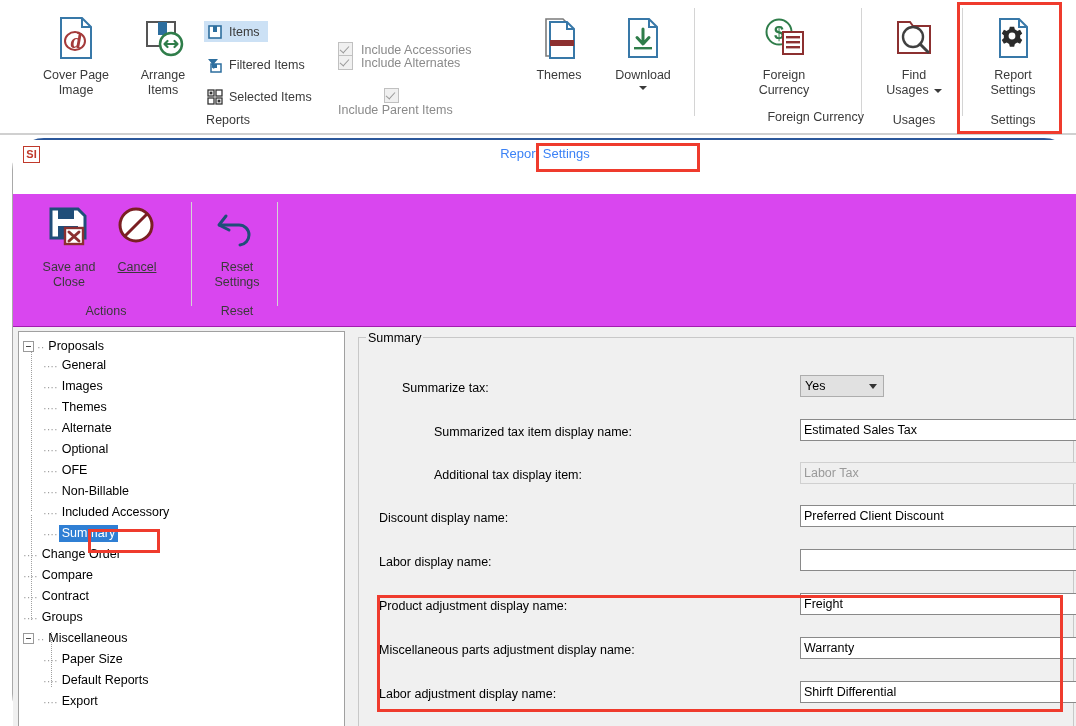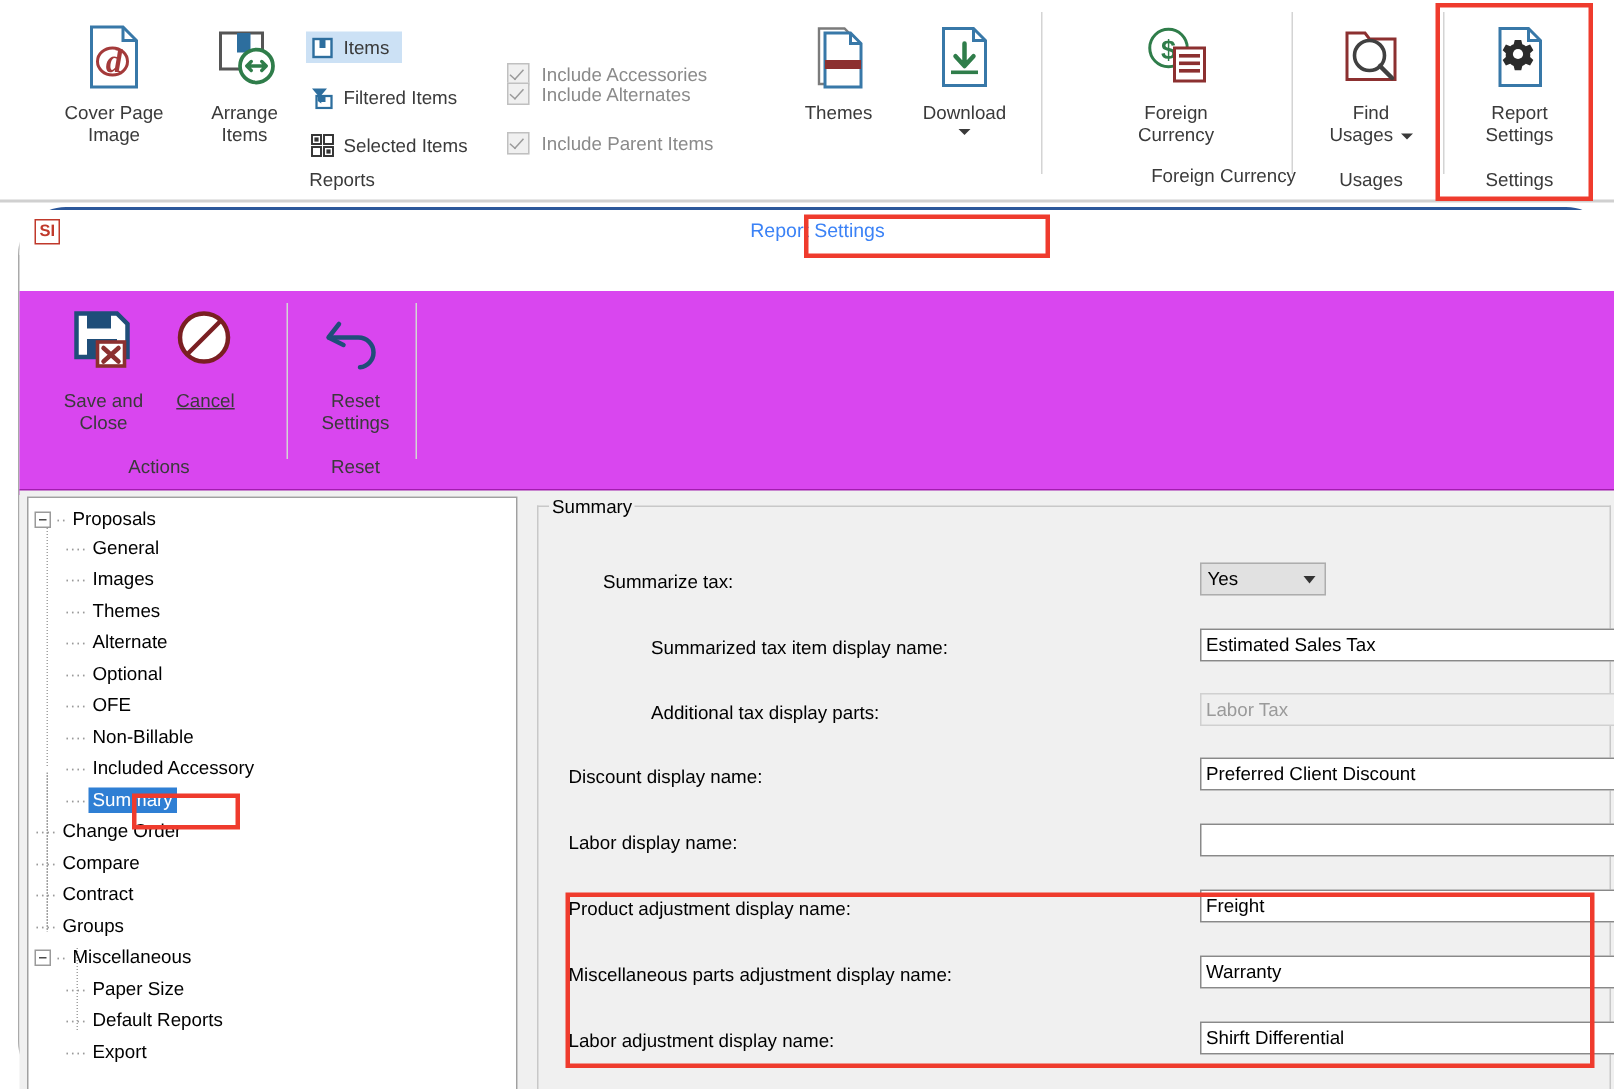--- a/index.html
+++ b/index.html
@@ -337,21 +337,21 @@
     </div>
 
     <div class="chk-item" style="left:338px; top:22px;margin-top:20px;">
       <span class="chkbox"></span>
       <span>Include Accessories</span>
     </div>
     <div class="chk-item" style="left:338px; top:55px;">
       <span class="chkbox"></span>
       <span>Include Alternates</span>
     </div>
-    <div class="chk-item" style="left:338px; top:88px;">
+    <div class="chk-item" style="left:338px; top:88px;flex-direction:column;">
       <span class="chkbox"></span>
       <span>Include Parent Items</span>
     </div>
 
     <div class="big-btn" style="left:528px; top:16px; width:62px;">
       <span class="ic">
         <svg width="36" height="44" viewBox="0 0 36 44">
           <path d="M5 3 H22 L29 10 V40 H5 Z" fill="#fff" stroke="#7b7b7b" stroke-width="1.6"></path>
           <path d="M9 6 H26 L33 13 V42 H9 Z" fill="#fff" stroke="#3878a8" stroke-width="2"></path>
           <path d="M26 6 L26 13 L33 13" fill="none" stroke="#3878a8" stroke-width="2"></path>
@@ -581,21 +581,21 @@
 
         <div class="frow-label" style="left:48px; top:50px;">Summarize tax:</div>
         <div class="combo" style="left:446px; top:44px;gap:12px;">
           <span>Yes</span>
           <span class="chev"></span>
         </div>
 
         <div class="frow-label" style="left:80px; top:94px;">Summarized tax item display name:</div>
         <div class="txtfield" style="left:446px; top:88px; width:290px;">Estimated Sales Tax</div>
 
-        <div class="frow-label" style="left:80px; top:137px;">Additional tax display parts:</div>
+        <div class="frow-label" style="left:80px; top:137px;">Additional tax display item:</div>
         <div class="txtfield disabled" style="left:446px; top:131px; width:290px;">Labor Tax</div>
 
         <div class="frow-label" style="left:25px; top:180px;">Discount display name:</div>
         <div class="txtfield" style="left:446px; top:174px; width:290px;">Preferred Client Discount</div>
 
         <div class="frow-label" style="left:25px; top:224px;">Labor display name:</div>
         <div class="txtfield" style="left:446px; top:218px; width:290px;"></div>
 
         <div class="frow-label" style="left:25px; top:268px;">Product adjustment display name:</div>
         <div class="txtfield" style="left:446px; top:262px; width:290px;">Freight</div>

